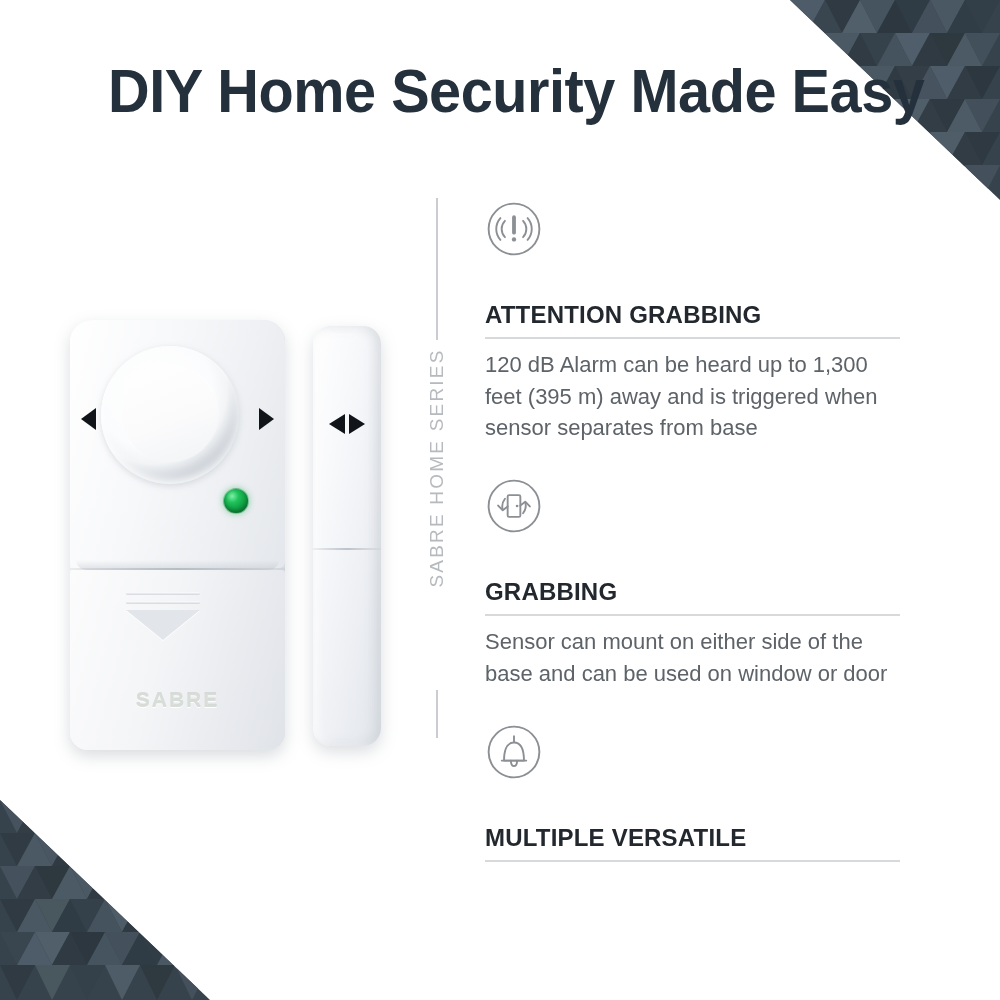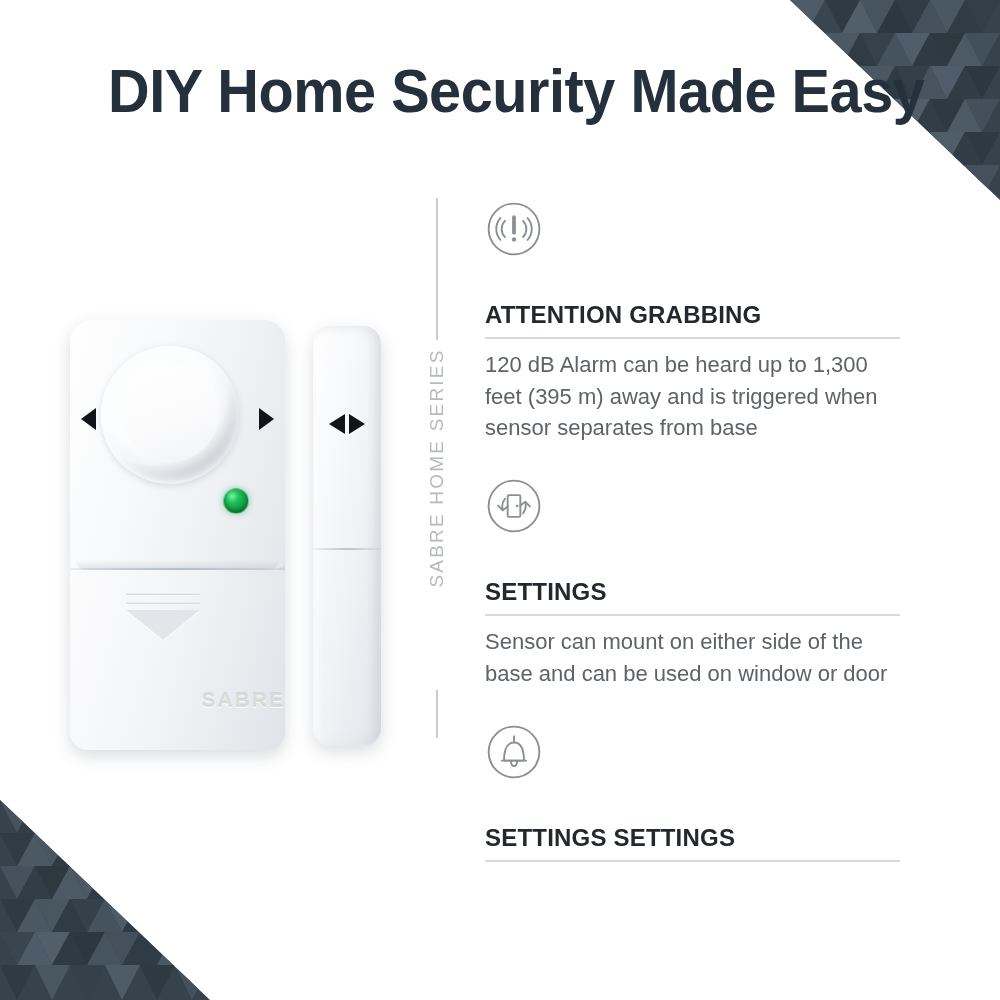--- a/index.html
+++ b/index.html
@@ -95,21 +95,21 @@
   .cover-line.l1 { top:2px; }
   .cover-line.l2 { top:11px; }
   .cover-tri {
     position:absolute; left:8px; top:20px; width:0; height:0;
     border-left:37px solid transparent; border-right:37px solid transparent;
     border-top:30px solid rgba(224,228,233,0.95);
     filter:drop-shadow(0 1px 0 rgba(255,255,255,0.95));
   }
   .sabre-emboss {
     position:absolute; left:0; top:118px; width:100%;
-    text-align:right; font-size:21px; font-weight:bold; letter-spacing:2px;
+    text-align:center; font-size:21px; font-weight:bold; letter-spacing:2px;
     color:rgba(214,219,214,0.95);
     text-shadow:0 1px 0 rgba(255,255,255,0.9), 0 -1px 0 rgba(198,204,200,0.6);
     font-family:"Liberation Sans",sans-serif;
   }
 
   .sensor-bar {
     position:absolute; left:258px; top:26px; width:68px; height:420px;
     background:linear-gradient(100deg,#ffffff 0%,#f8f9fb 30%,#eef0f4 64%,#e1e5ea 100%);
     border-radius:18px;
     box-shadow:0 6px 16px rgba(120,128,138,0.26), inset -5px 0 11px rgba(178,185,193,0.42), inset 4px 0 8px rgba(255,255,255,0.9);
@@ -359,32 +359,32 @@
       <svg viewBox="0 0 64 64" fill="none" stroke="#8c9094" stroke-width="2.1" stroke-linecap="round" stroke-linejoin="round">
         <circle cx="32" cy="32" r="28"></circle>
         <rect x="25" y="20" width="14" height="24" rx="1.6"></rect>
         <circle cx="35.4" cy="32" r="1.5" fill="#8c9094" stroke="none"></circle>
         <path d="M22 24 A14 14 0 0 0 19.5 36"></path>
         <polyline points="14.5,31.5 19.6,36.8 25,32.5"></polyline>
         <path d="M42 40 A14 14 0 0 0 44.5 28"></path>
         <polyline points="49.5,32.5 44.4,27.2 39,31.5"></polyline>
       </svg>
     </div>
-    <div class="feature-heading">SETTINGS</div>
+    <div class="feature-heading">GRABBING</div>
     <div class="feature-rule"></div>
     <div class="feature-body">Sensor can mount on either side of the base and can be used on window or door</div>
   </div>
 
   <div class="feature">
     <div class="feature-icon">
       <svg viewBox="0 0 64 64" fill="none" stroke="#8c9094" stroke-width="2.1" stroke-linecap="round" stroke-linejoin="round">
         <circle cx="32" cy="32" r="28"></circle>
         <line x1="32" y1="14.5" x2="32" y2="21"></line>
         <path d="M21 41.5 C21 33 22.8 21.5 32 21.5 C41.2 21.5 43 33 43 41.5 Z"></path>
         <line x1="18.5" y1="41.5" x2="45.5" y2="41.5"></line>
         <path d="M28.6 41.5 C28.6 45.4 30.2 47.5 32 47.5 C33.8 47.5 35.4 45.4 35.4 41.5"></path>
       </svg>
     </div>
-    <div class="feature-heading">SETTINGS SETTINGS</div>
+    <div class="feature-heading">MULTIPLE VERSATILE</div>
     <div class="feature-rule"></div>
   </div>
 
 </div>
 
 </body></html>

